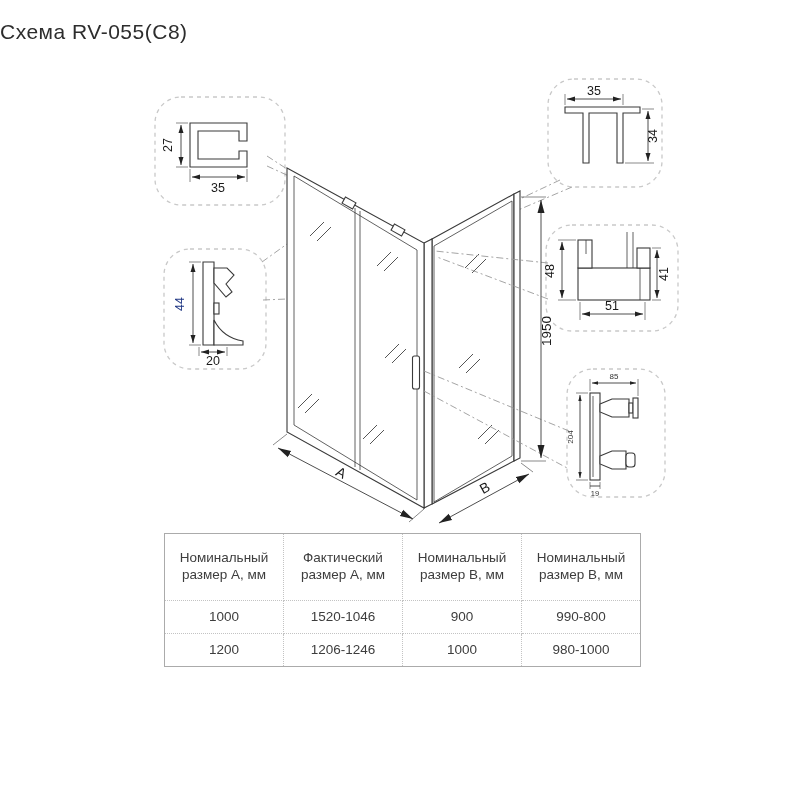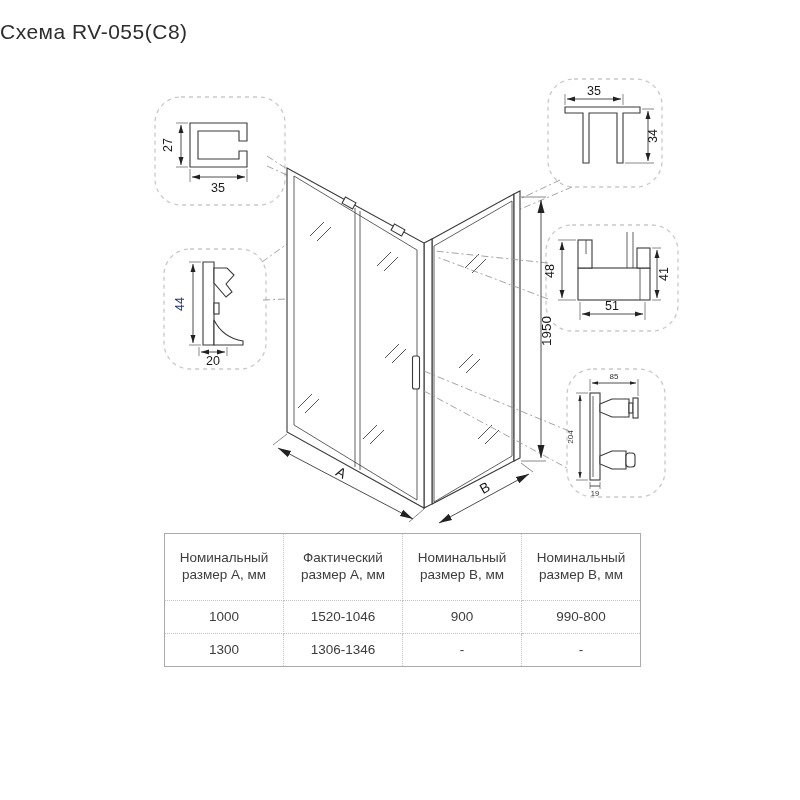--- a/index.html
+++ b/index.html
@@ -234,19 +234,19 @@
   </thead>
   <tbody>
 
   <tr>
         <td>1000</td>
         <td>1520-1046</td>
         <td>900</td>
         <td>990-800</td>
       </tr>
       <tr>
-        <td>1300</td>
-        <td>1306-1346</td>
-        <td>-</td>
-        <td>-</td>
+        <td>1200</td>
+        <td>1206-1246</td>
+        <td>1000</td>
+        <td>980-1000</td>
       </tr>
     </tbody>
 </table>
 
 </body></html>

